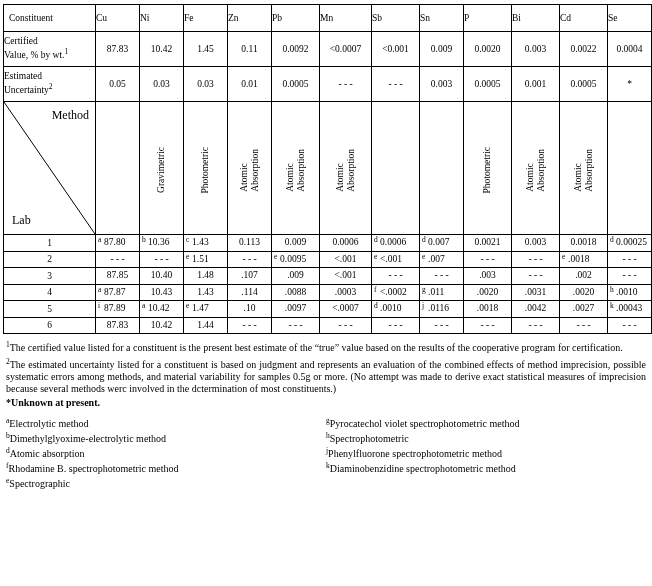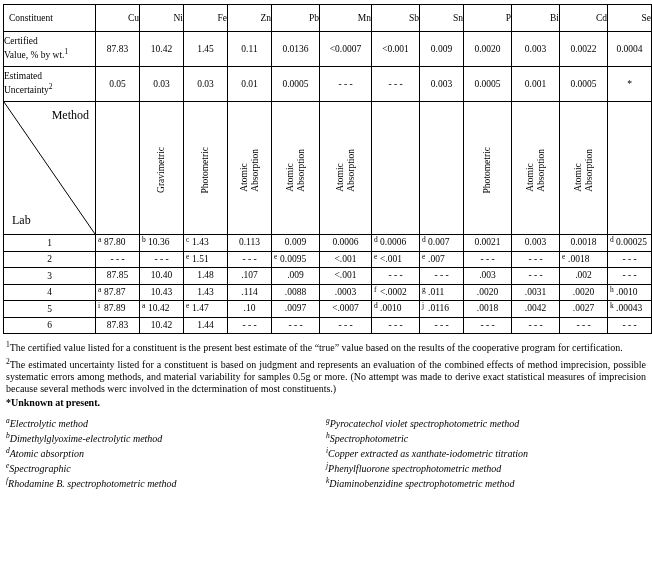--- a/index.html
+++ b/index.html
@@ -18,21 +18,21 @@
     margin:4px 0 0 3px;
     table-layout:fixed;
   }
   table.main td, table.main th{
     border:1px solid #000;
     font-weight:normal;
     font-size:9.5px;
     padding:0;
     vertical-align:middle;
   }
-  .hdr td{height:26px;text-align:right;font-size:10px;font-weight:bold;}
+  .hdr td{height:26px;text-align:left;font-size:10px;font-weight:bold;}
   .hdr td.first{text-align:left;padding-left:5px;}
 
   .rowlab{
     padding:3px 4px 3px 5px;
     line-height:1.25;
     font-size:10px;
     vertical-align:middle;
   }
   .val{text-align:center;font-size:9.5px;}
 
@@ -82,21 +82,20 @@
   }
   .notes p{margin:0 0 2px 0;}
   .fn-sup{font-size:7.5px;vertical-align:super;}
   .unknown{font-weight:bold;margin-top:4px;}
 
   .legend{
     display:flex;
     margin:6px 6px 0 6px;
     font-size:10px;
     line-height:1.28;
-    font-style:italic;
   }
   .legend .col{width:50%;}
   .legend .item{white-space:nowrap;}
   .legend .mk{font-size:7.5px;vertical-align:super;}
 </style>
 </head>
 <body>
 
 <div class="page">
 
@@ -136,21 +135,21 @@
 
     <tr>
       <td class="rowlab">
         <div>Certified</div>
         <div><span>Value, % by wt.</span><span class="fn-sup">1</span></div>
       </td>
       <td class="val" style="height:34px">87.83</td>
       <td class="val">10.42</td>
       <td class="val">1.45</td>
       <td class="val">0.11</td>
-      <td class="val">0.0136</td>
+      <td class="val">0.0092</td>
       <td class="val">&lt;0.0007</td>
       <td class="val">&lt;0.001</td>
       <td class="val">0.009</td>
       <td class="val">0.0020</td>
       <td class="val">0.003</td>
       <td class="val">0.0022</td>
       <td class="val">0.0004</td>
     </tr>
 
     <tr>
@@ -685,25 +684,24 @@
     <p><span class="fn-sup">1</span><span>The certified value listed for a constituent is the present best estimate of the “true” value based on the results of the cooperative program for certification.</span></p>
     <p><span class="fn-sup">2</span><span>The estimated uncertainty listed for a constituent is based on judgment and represents an evaluation of the combined effects of method imprecision, possible systematic errors among methods, and material variability for samples 0.5g or more. (No attempt was made to derive exact statistical measures of imprecision because several methods werc involved in the dctermination of most constituents.)</span></p>
     <p class="unknown">*Unknown at present.</p>
   </div>
 
   <div class="legend">
     <div class="col">
       <div class="item"><span class="mk">a</span><span>Electrolytic method</span></div>
       <div class="item"><span class="mk">b</span><span>Dimethylglyoxime-electrolytic method</span></div>
       <div class="item"><span class="mk">d</span><span>Atomic absorption</span></div>
+      <div class="item"><span class="mk">f</span><span>Rhodamine B. spectrophotometric method</span></div>
       <div class="item"><span class="mk">e</span><span>Spectrographic</span></div>
-      <div class="item"><span class="mk">f</span><span>Rhodamine B. spectrophotometric method</span></div>
     </div>
     <div class="col">
       <div class="item"><span class="mk">g</span><span>Pyrocatechol violet spectrophotometric method</span></div>
       <div class="item"><span class="mk">h</span><span>Spectrophotometric</span></div>
-      <div class="item"><span class="mk">i</span><span>Copper extracted as xanthate-iodometric titration</span></div>
       <div class="item"><span class="mk">j</span><span>Phenylfluorone spectrophotometric method</span></div>
       <div class="item"><span class="mk">k</span><span>Diaminobenzidine spectrophotometric method</span></div>
     </div>
   </div>
 
 </div>
 
 </body></html>

